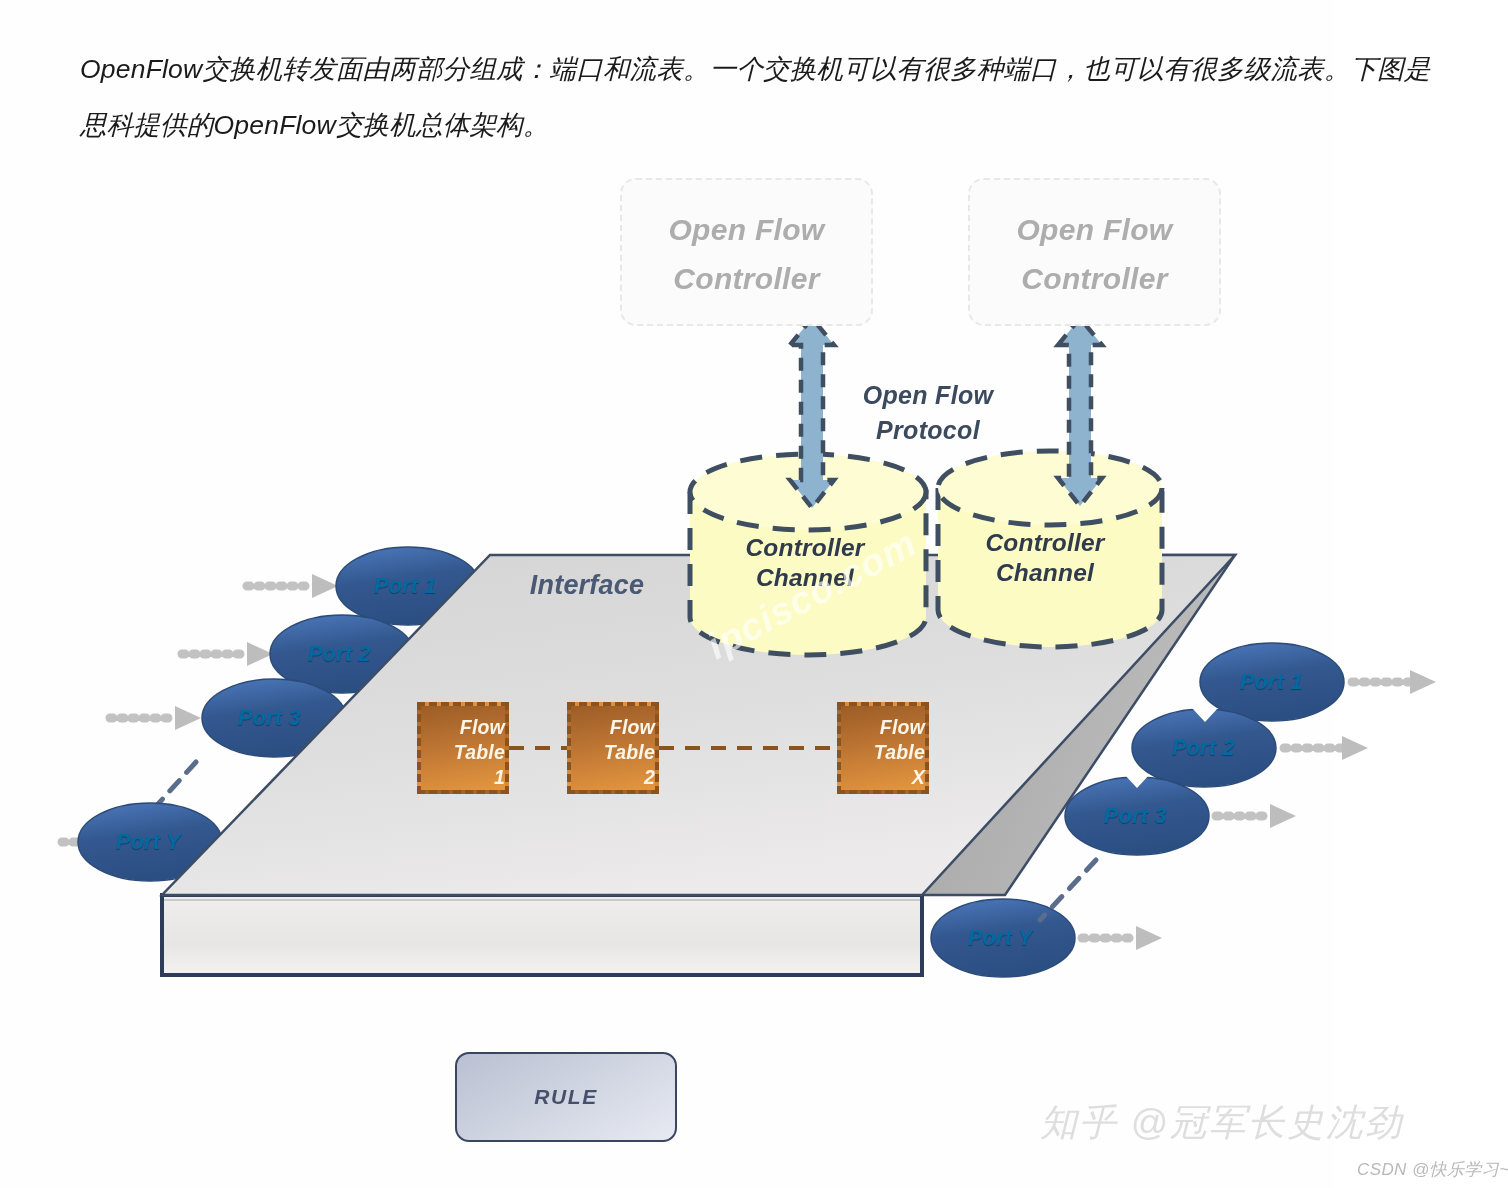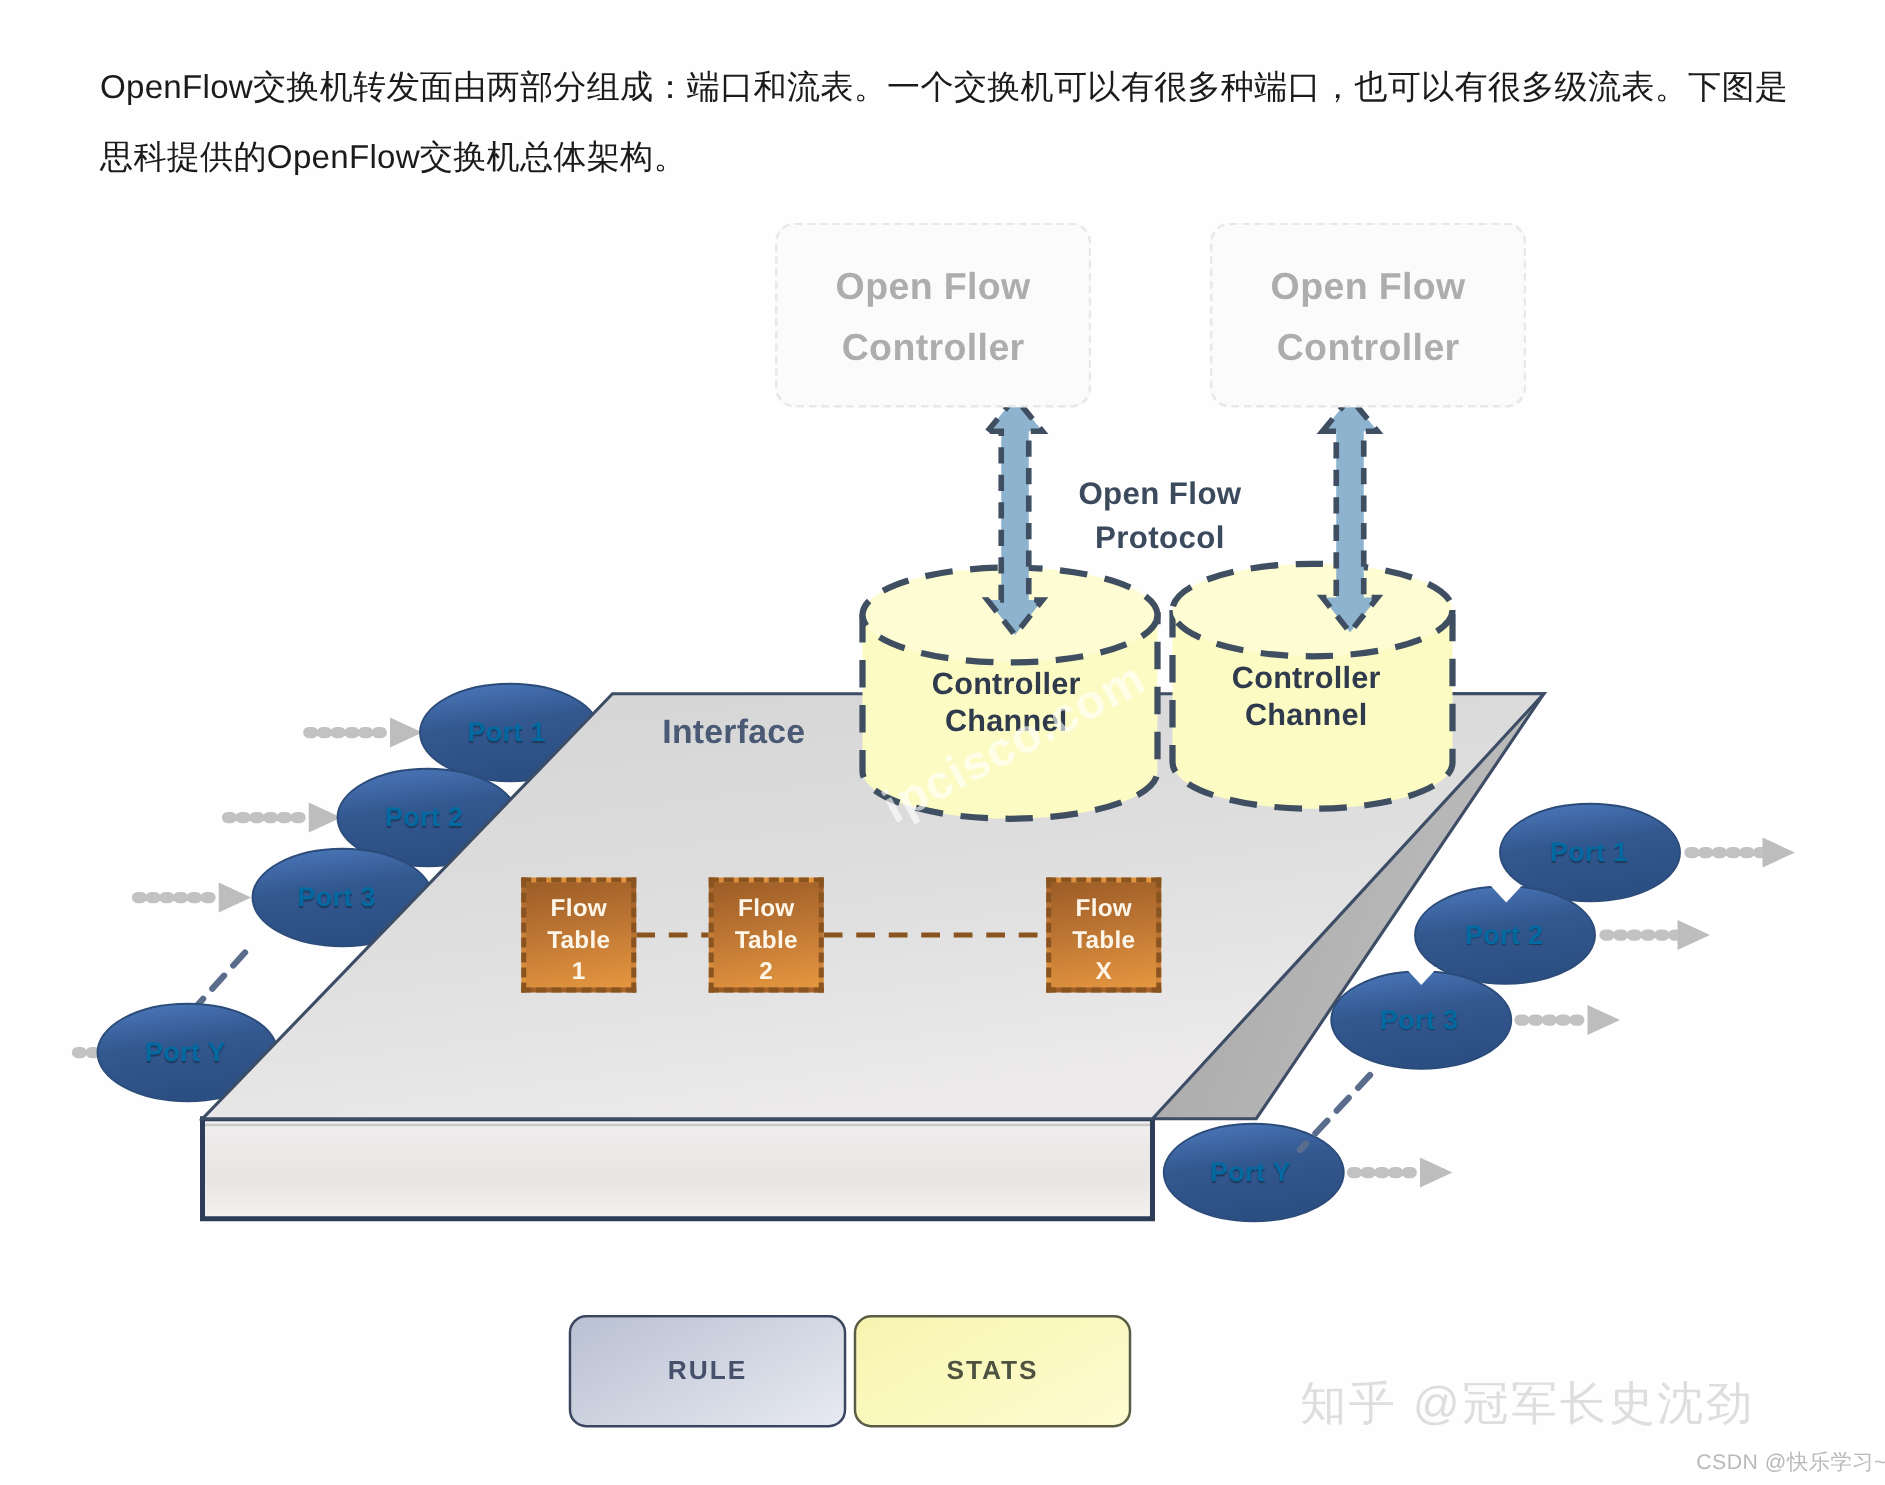--- a/index.html
+++ b/index.html
@@ -8,20 +8,21 @@
     margin: 0; padding: 0;
     width: 1508px; height: 1188px;
     background: #ffffff;
     font-family: "Liberation Sans", sans-serif;
     overflow: hidden;
   }
   #page {
     position: relative;
     width: 1334px; height: 1188px;
     background: #fefefe;
+    font-style: italic;
   }
 
   
   #article {
     position: absolute;
     left: 80px; top: 14px;
     width: 1370px;
     font-size: 26.5px;
     line-height: 56px;
     color: #1b1b1b;
@@ -97,21 +98,21 @@
   
   .flowtable {
     position: absolute;
     width: 92px; height: 92px;
     border: 4px dashed #8a5420;
     background: linear-gradient(170deg, #9c5d26 0%, #b97232 40%, #e5973f 100%);
     color: #fdf6e8;
     font-size: 19.5px;
     font-weight: 700;
     line-height: 25px;
-    text-align: center;
+    text-align: right;
     padding-top: 9px;
     letter-spacing: 0.2px;
   }
   #ft1 { left: 417px; top: 572px; }
   #ft2 { left: 567px; top: 572px; }
   #ft3 { left: 837px; top: 572px; }
 
   
   #switch-label {
     position: absolute;
@@ -355,19 +356,18 @@
 
     <div class="port-label" style="left:1240px; top:540px;">Port 1</div>
     <div class="port-label" style="left:1172px; top:606px;">Port 2</div>
     <div class="port-label" style="left:1104px; top:674px;">Port 3</div>
     <div class="port-label" style="left:968px; top:796px;">Port Y</div>
 
   </div>
 
   <div id="triplet">
     <div class="tri-box" id="tri-rule">RULE</div>
-    <div class="tri-box" id="tri-stats">STATS</div>
   </div>
 
   <div id="wm-zhihu">知乎 @冠军长史沈劲</div>
   <div id="wm-csdn">CSDN @快乐学习~</div>
 
 </div>
 
 </body></html>

